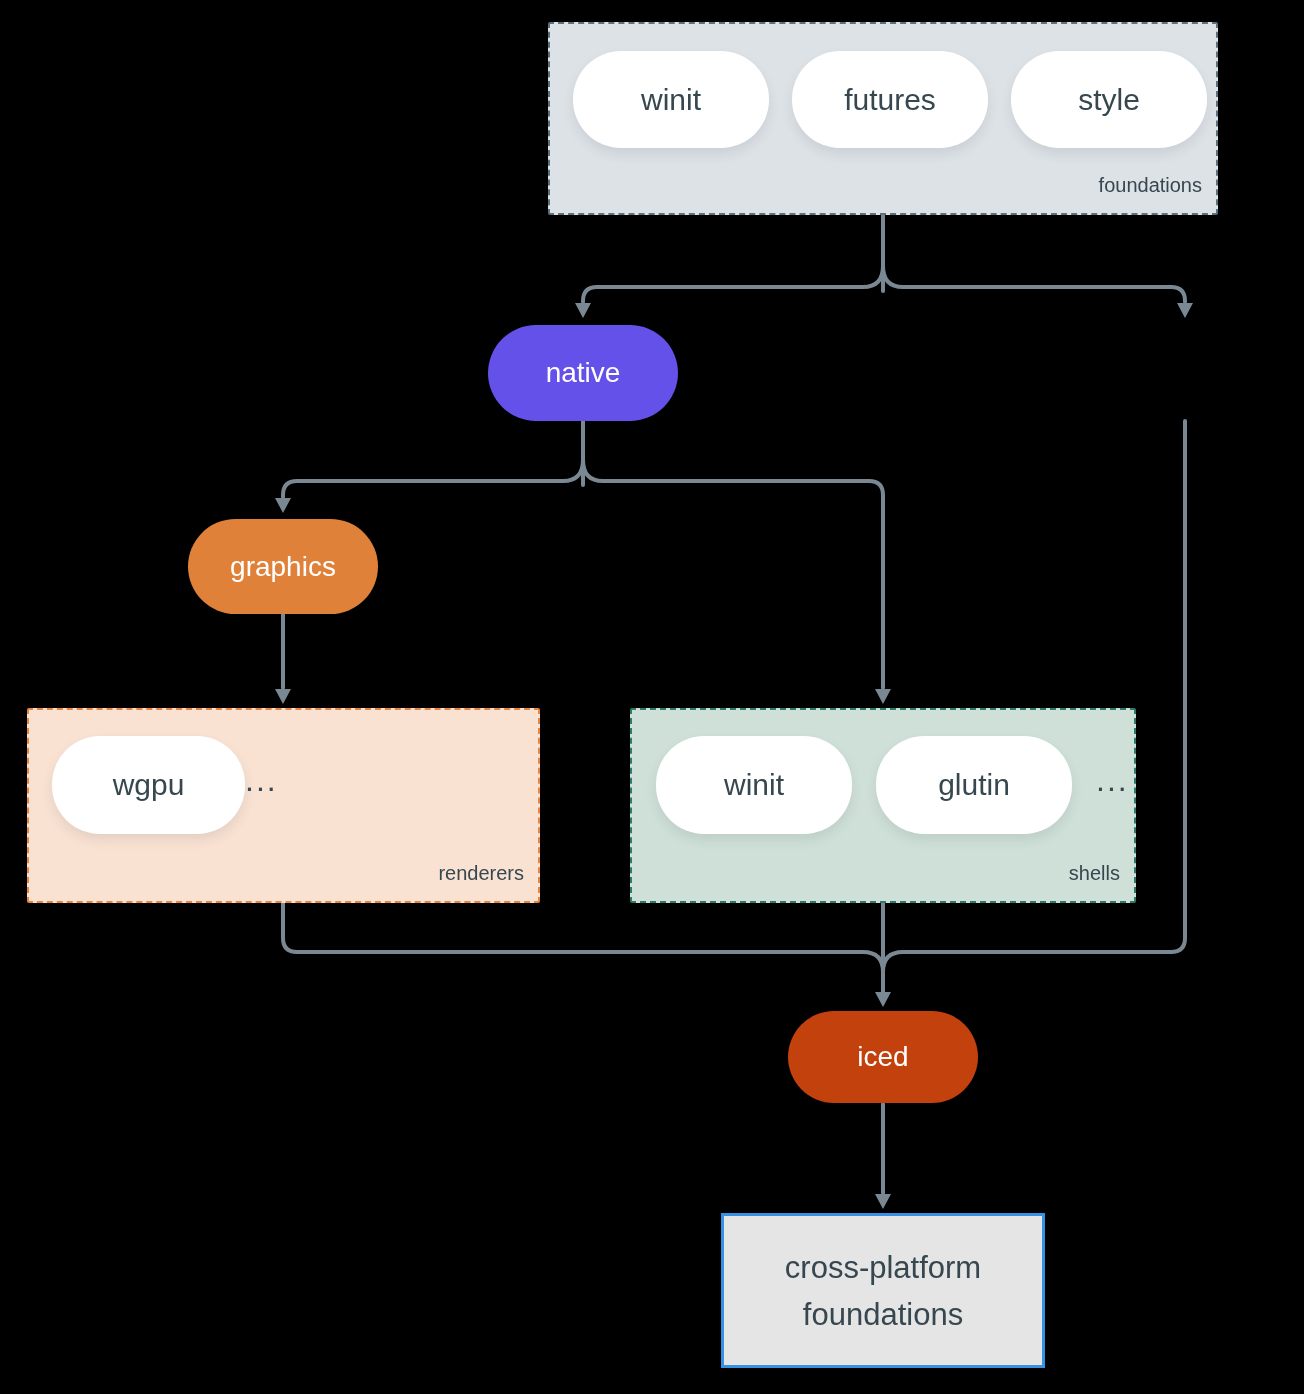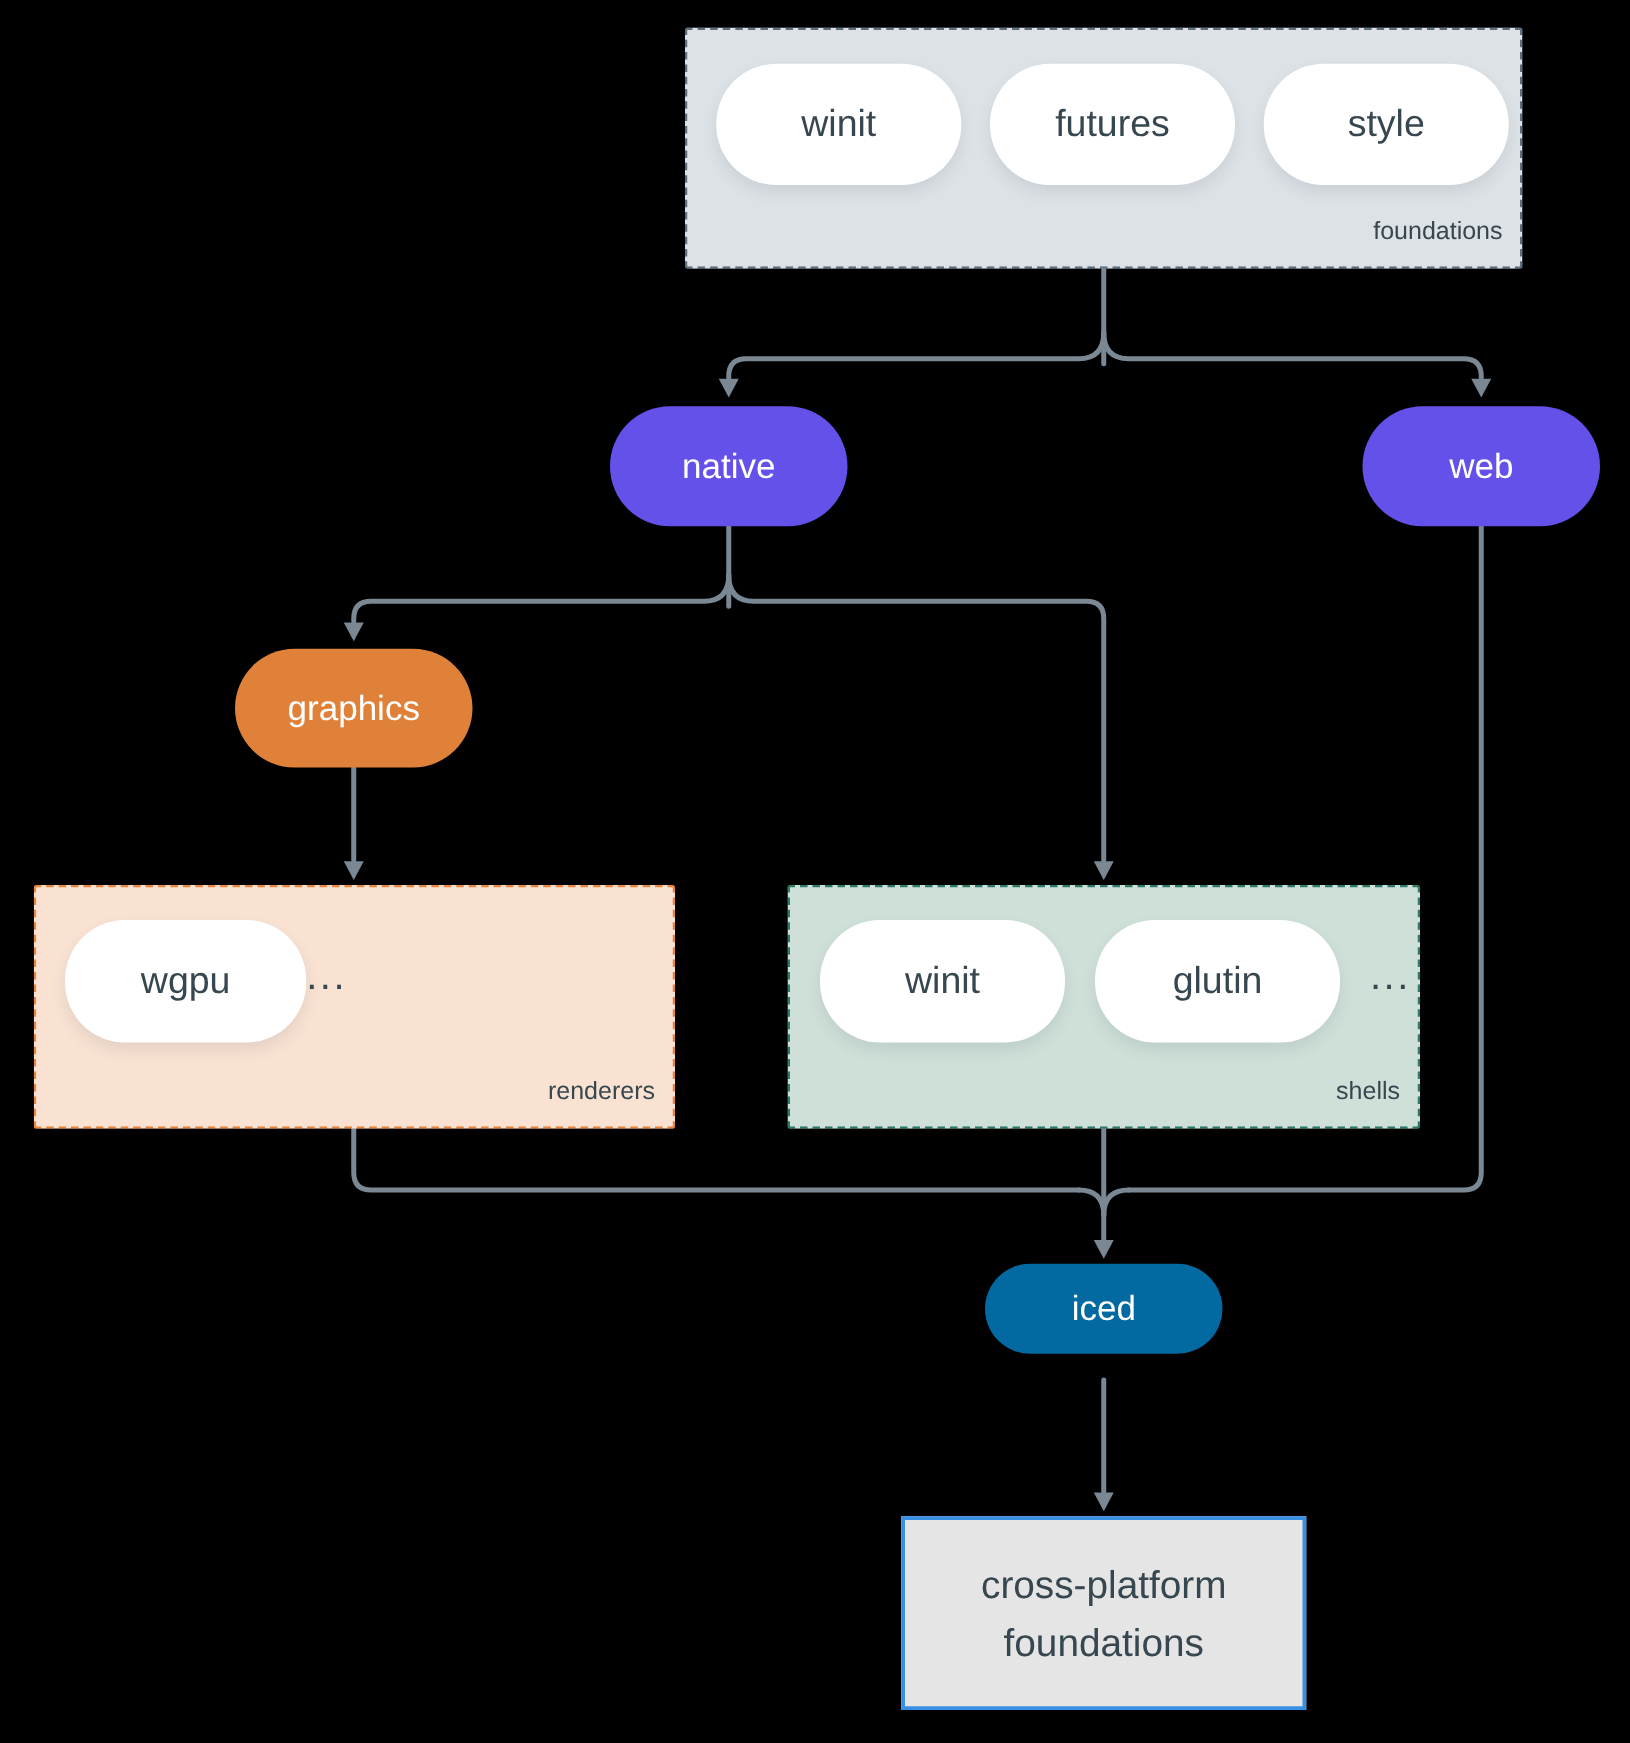--- a/index.html
+++ b/index.html
@@ -110,21 +110,21 @@
   #shells-box {
     left: 630px; top: 708px;
     width: 506px; height: 195px;
     background: #cfe0d8;
     border: 2px dashed #2e7b6c;
   }
   #shells-box .pill-row { padding: 26px 0 0 24px; gap: 24px; }
   #shells-box .pill { width: 196px; height: 98px; }
 
   
-  #iced-node { left: 788px; top: 1011px; width: 190px; height: 72px; background: #0369a1; }
+  #iced-node { left: 788px; top: 1011px; width: 190px; height: 92px; background: #c2410c; }
 
   
   #application-box {
     position: absolute;
     left: 721px; top: 1213px;
     width: 324px; height: 155px;
     box-sizing: border-box;
     background: #e5e5e5;
     border: 3px solid #3890e5;
     display: flex;
@@ -173,21 +173,20 @@
   <div id="foundations-box" class="group-box">
     <div class="pill-row">
       <div class="pill pill-white">winit</div>
       <div class="pill pill-white">futures</div>
       <div class="pill pill-white">style</div>
     </div>
     <div class="group-label">foundations</div>
   </div>
 
   <div id="native-node" class="node">native</div>
-  <div id="web-node" class="node">web</div>
 
   <div id="graphics-node" class="node">graphics</div>
 
   <div id="renderers-box" class="group-box">
     <div class="pill-row">
       <div class="pill pill-white">wgpu</div>
       <div class="ellipsis">...</div>
     </div>
     <div class="group-label">renderers</div>
   </div>

